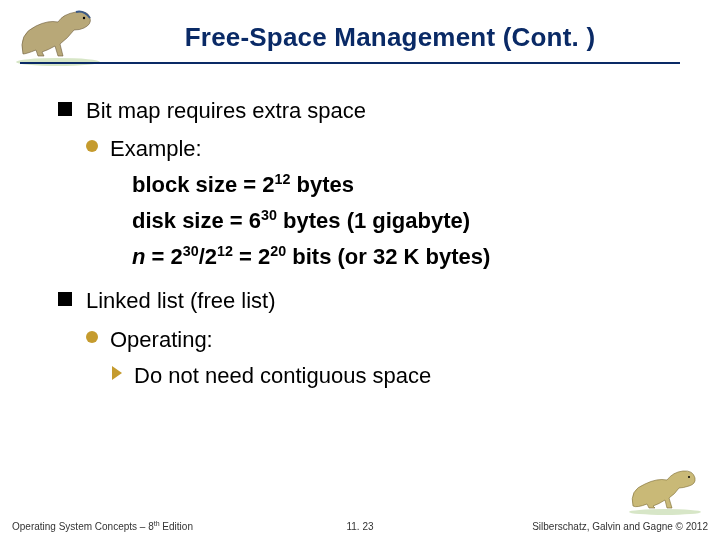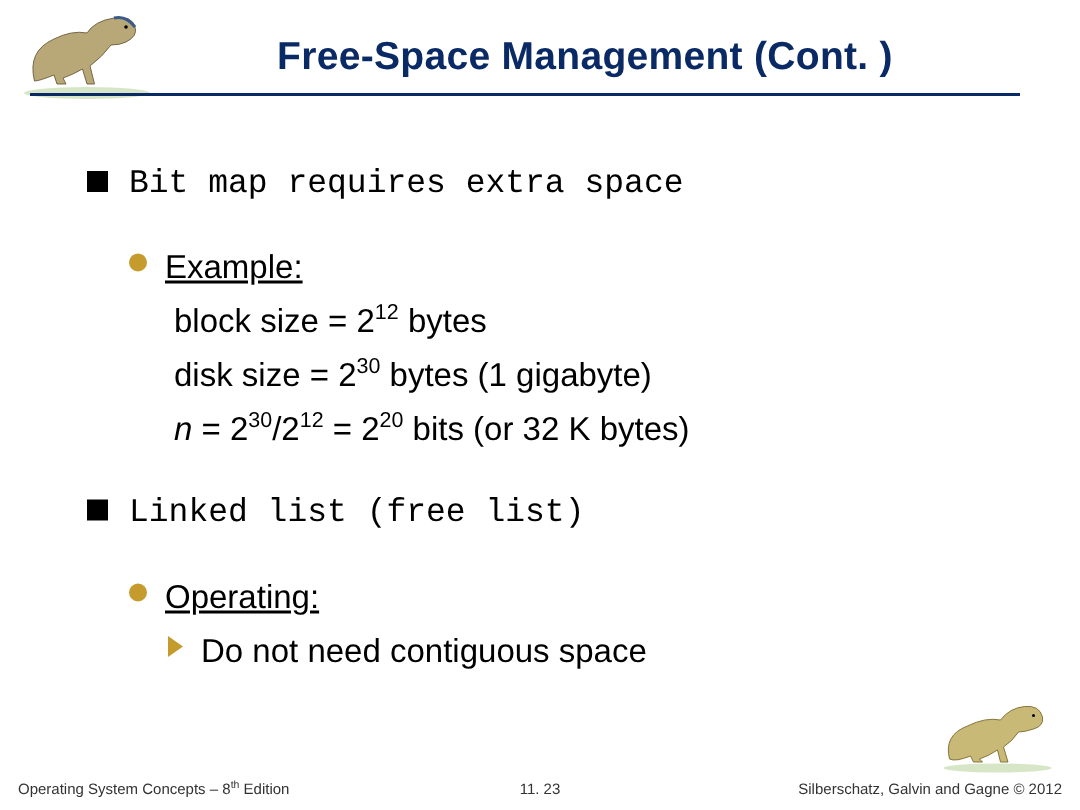--- a/index.html
+++ b/index.html
@@ -55,53 +55,52 @@
   }
   .content {
     position: absolute;
     top: 90px;
     left: 58px;
     right: 40px;
     font-size: 22px;
     line-height: 1.55;
   }
   .lvl1 {
-    margin: 16px 0 0 0;
+    margin: 4px 0 0 0;
     padding-left: 28px;
     position: relative;
-    font-family: Liberation Mono, monospace;
   }
   .lvl1::before {
     content: "";
     position: absolute;
     left: 0;
     top: 8px;
     width: 14px;
     height: 14px;
     background: #000;
   }
   .lvl2 {
-    margin: 21px 0 0 28px;
+    margin: 4px 0 0 28px;
     padding-left: 24px;
     position: relative;
-    text-decoration: underline;
   }
   .lvl2::before {
     content: "";
     position: absolute;
     left: 0;
     top: 8px;
     width: 12px;
     height: 12px;
     border-radius: 50%;
     background: #c59b2e;
   }
   .lvl3 {
-    margin: 2px 0 0 54px;
+    margin: 2px 0 0 70px;
     padding-left: 4px;
+    font-weight: bold;
   }
   .lvl3b {
     margin: 2px 0 0 54px;
     padding-left: 22px;
     position: relative;
   }
   .lvl3b::before {
     content: "";
     position: absolute;
     left: 0;
@@ -168,21 +167,21 @@
 
     <div class="lvl2">
       <span>Example:</span>
     </div>
 
     <div class="lvl3">
       <span>block size = 2</span><sup>12</sup><span> bytes</span>
     </div>
 
     <div class="lvl3">
-      <span>disk size = 2</span><sup>30</sup><span> bytes (1 gigabyte)</span>
+      <span>disk size = 6</span><sup>30</sup><span> bytes (1 gigabyte)</span>
     </div>
 
     <div class="lvl3">
       <span class="ital">n</span><span> = 2</span><sup>30</sup><span>/2</span><sup>12</sup><span> = 2</span><sup>20</sup><span> bits (or 32 K bytes)</span>
     </div>
 
     <div class="gap"></div>
 
     <div class="lvl1">
       <span>Linked list (free list)</span>

